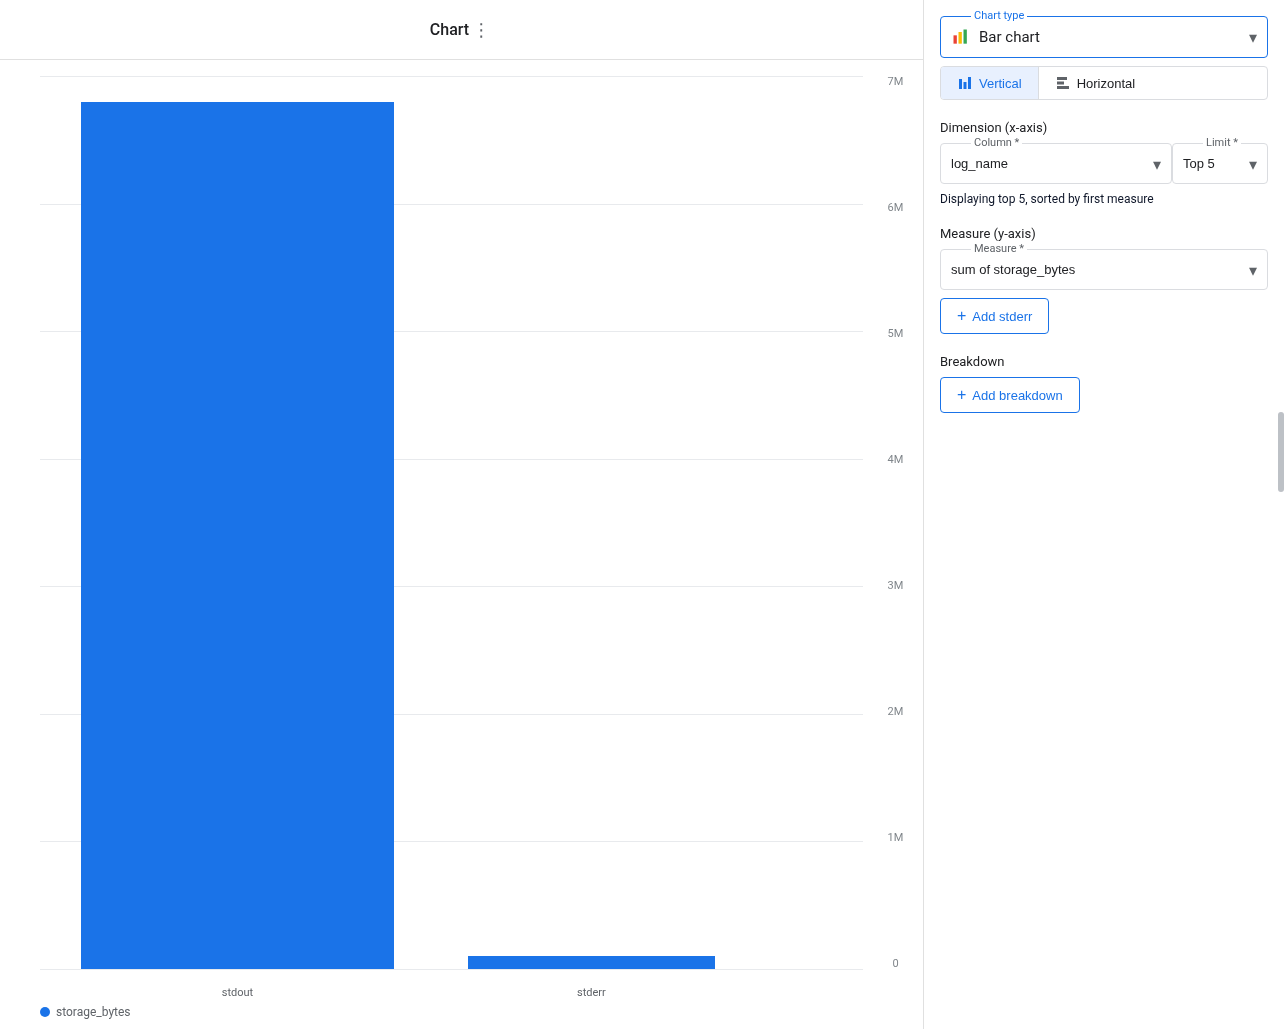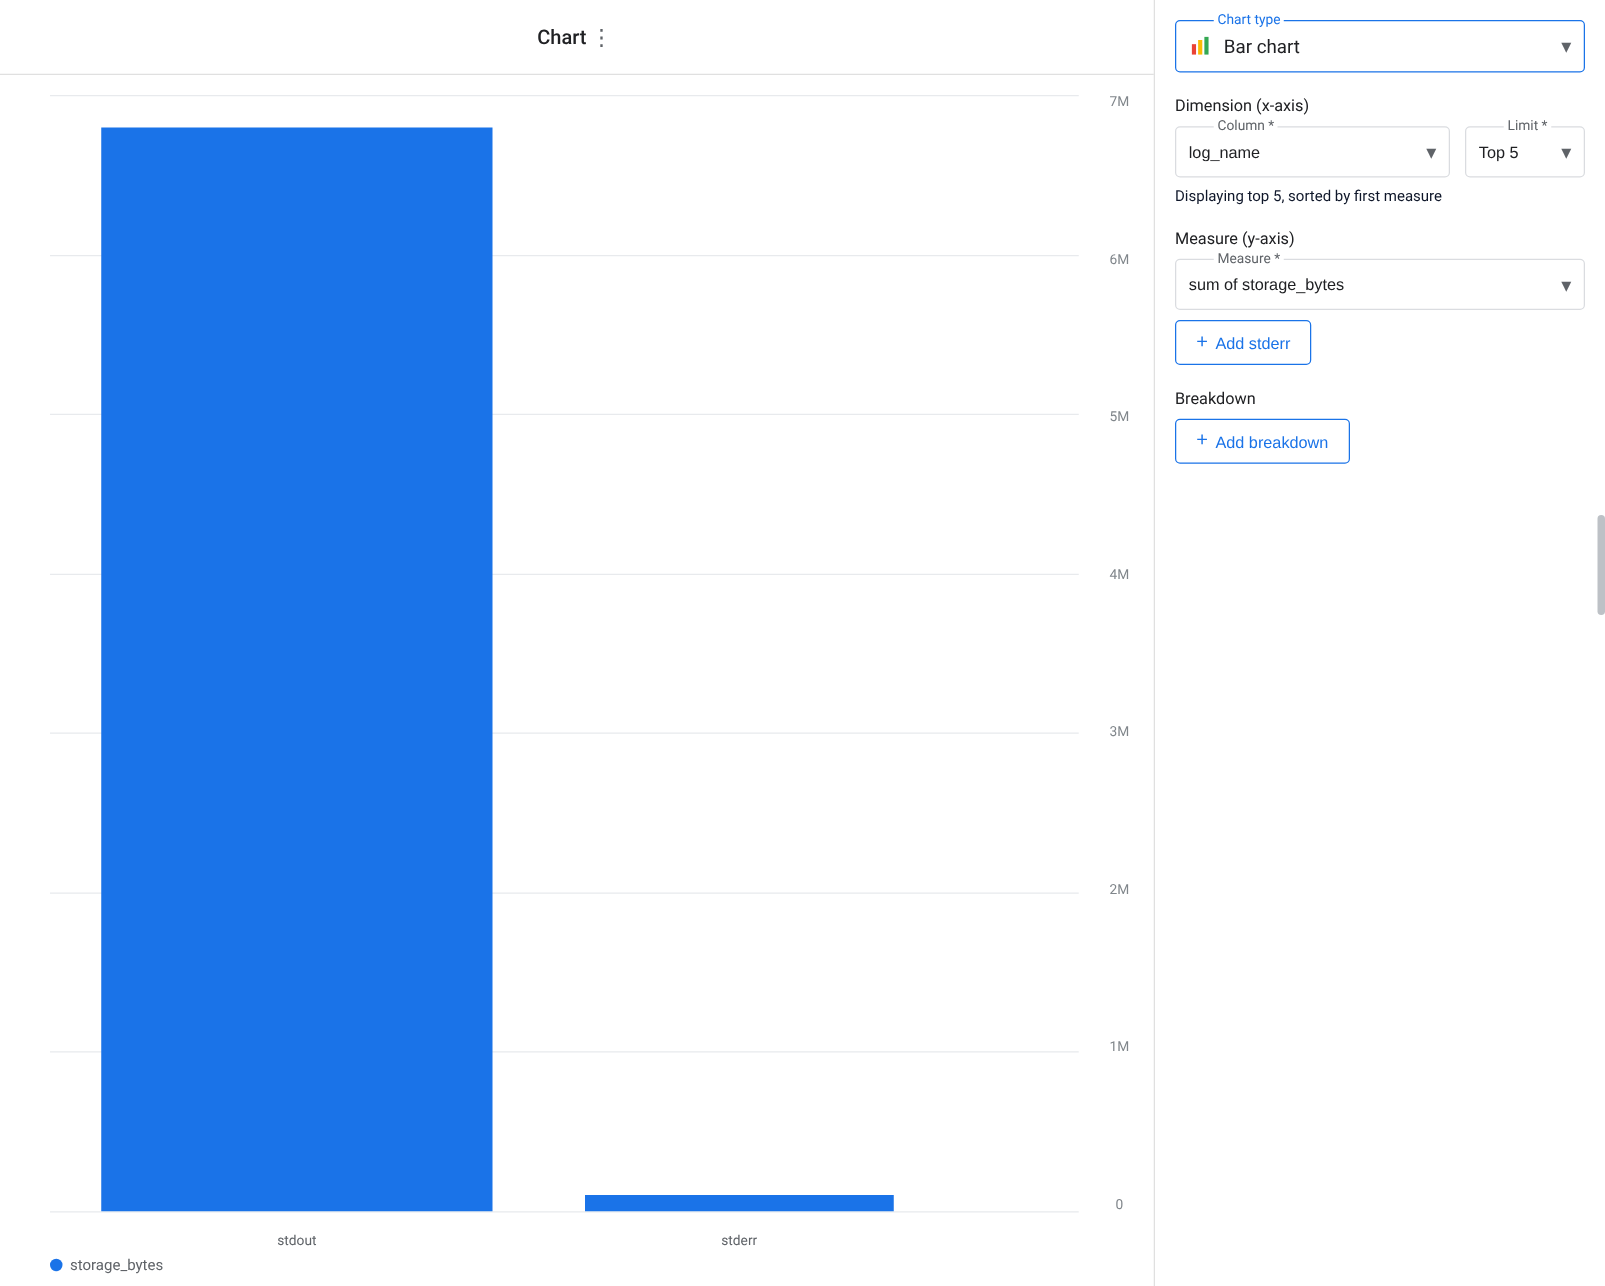--- a/index.html
+++ b/index.html
@@ -232,21 +232,21 @@
       color: #1a73e8;
       font-weight: 500;
     }
 
     .orient-btn:not(:last-child) {
       border-right: 1px solid #dadce0;
     }
 
     .dimension-row {
       display: flex;
-      gap: 12px;
+      gap: 0;
       align-items: flex-end;
     }
 
     .dimension-col-wrapper {
       flex: 1;
     }
 
     .dimension-limit-wrapper {
       width: 96px;
     }
@@ -356,20 +356,38 @@
           <svg width="20" height="20" viewBox="0 0 24 24" style="margin-right:8px;flex-shrink:0;">
             <rect x="3" y="10" width="4" height="10" fill="#ea4335"></rect>
             <rect x="9" y="6" width="4" height="14" fill="#fbbc04"></rect>
             <rect x="15" y="3" width="4" height="17" fill="#34a853"></rect>
           </svg>
           <span style="font-size:15px;color:#202124;flex:1;">Bar chart</span>
         </div>
         <span class="select-arrow">▾</span>
       </div>
 
+      <div class="orientation-buttons">
+        <button class="orient-btn active">
+          <svg width="16" height="16" viewBox="0 0 16 16">
+            <rect x="2" y="4" width="3" height="10" fill="#1a73e8"></rect>
+            <rect x="6.5" y="7" width="3" height="7" fill="#1a73e8"></rect>
+            <rect x="11" y="2" width="3" height="12" fill="#1a73e8"></rect>
+          </svg>
+          <span>Vertical</span>
+        </button>
+        <button class="orient-btn">
+          <svg width="16" height="16" viewBox="0 0 16 16">
+            <rect x="2" y="2" width="10" height="3" fill="#5f6368"></rect>
+            <rect x="2" y="6.5" width="7" height="3" fill="#5f6368"></rect>
+            <rect x="2" y="11" width="12" height="3" fill="#5f6368"></rect>
+          </svg>
+          <span>Horizontal</span>
+        </button>
+      </div>
     </div>
 
     <div class="field-group">
       <span class="field-label-section">Dimension (x-axis)</span>
       <div class="dimension-row">
         <div class="dimension-col-wrapper outlined-select-wrapper">
           <span class="field-name-label">Column *</span>
           <select style="padding:12px 28px 12px 10px;">
             <option>log_name</option>
           </select>

